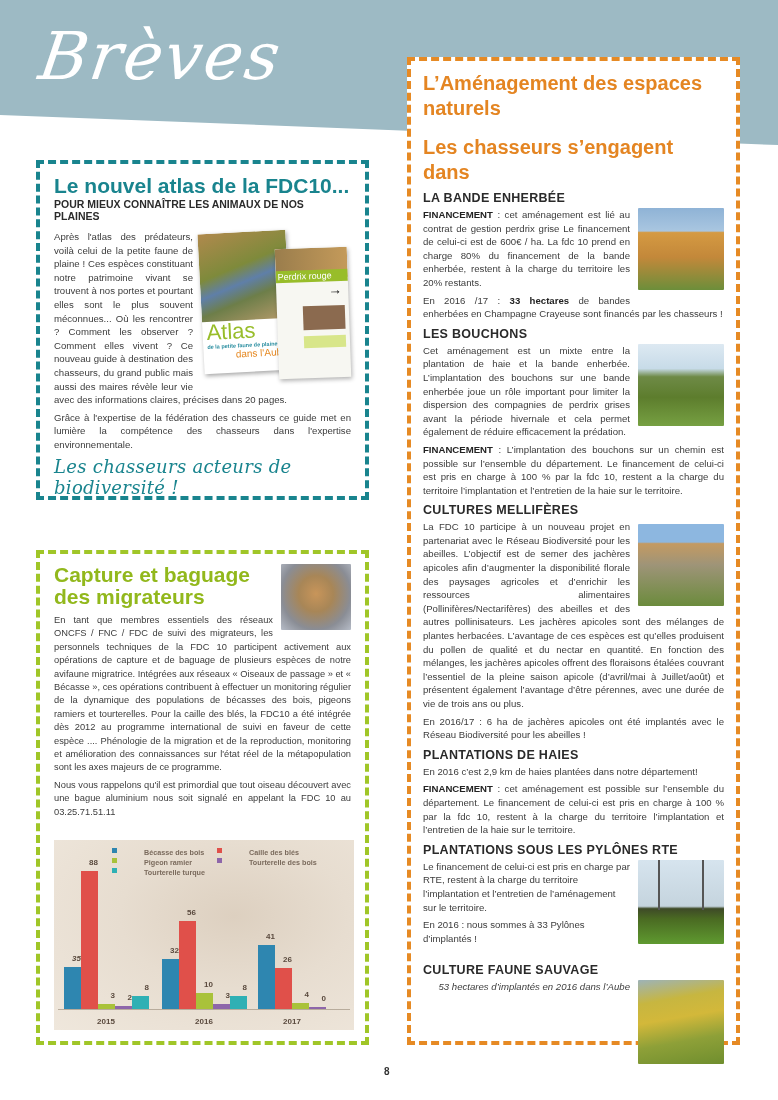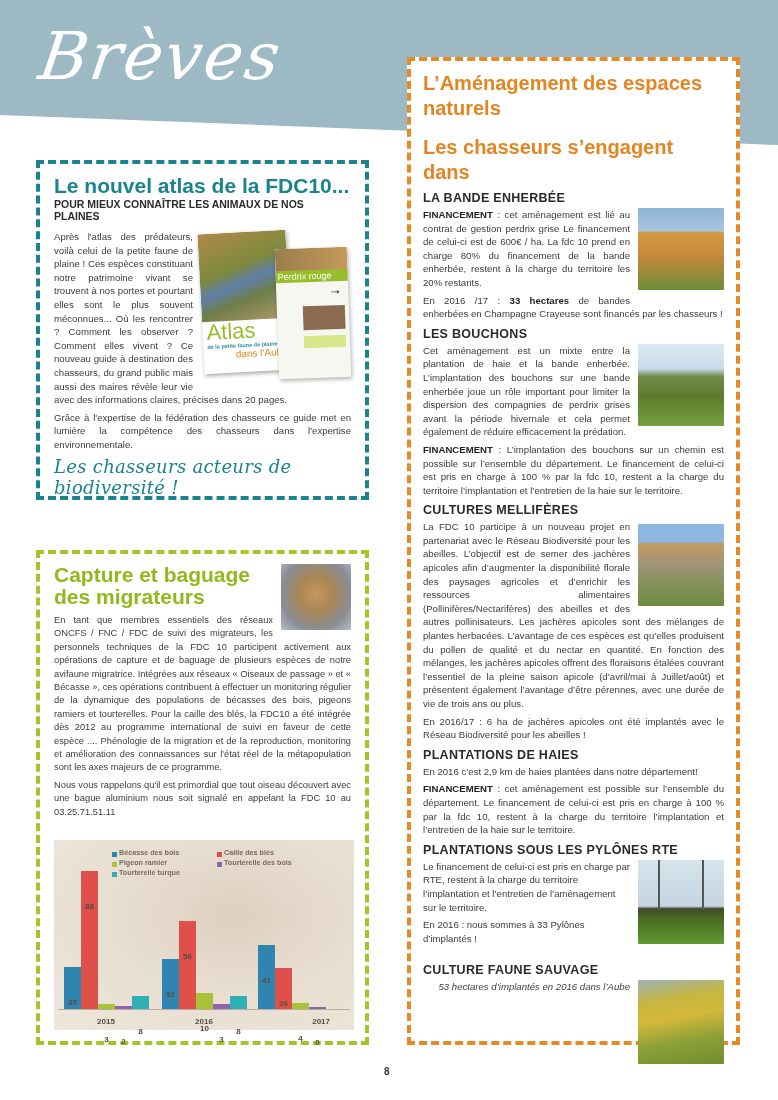--- a/index.html
+++ b/index.html
@@ -47,24 +47,24 @@
   .img-field3 { width: 86px; height: 82px; background: linear-gradient(180deg, #8db7e0 0%, #8db7e0 22%, #c49a62 24%, #9e9478 50%, #6b8b3c 100%); }
   .img-pylon { width: 86px; height: 84px; background: linear-gradient(180deg, #d6e4ee 0%, #c5d4de 55%, #3e4a27 58%, #4a6a22 70%, #5f9a30 100%); position: relative; }
   .img-pylon:before { content: ""; position: absolute; left: 20px; right: 20px; top: 0; height: 50px; border-left: 2px solid #555; border-right: 2px solid #555; }
   .img-fauve { width: 86px; height: 84px; background: linear-gradient(170deg, #9db3b8 0%, #c7b640 25%, #d3b83a 45%, #8ea038 70%, #6f8e2e 100%); }
 
   .chart { position: absolute; left: 14px; top: 286px; width: 300px; height: 190px;
            background: radial-gradient(ellipse at 60% 40%, #ddd0c0 0%, #e7ddd0 45%, #efe7dc 100%); }
   .chart-area { position: absolute; left: 4px; right: 4px; top: 14px; bottom: 20px; border-bottom: 1px solid #b8ac9c; }
   .group { position: absolute; bottom: 0; height: 100%; display: flex; align-items: flex-end; }
   .bar { width: 17px; position: relative; }
-  .bar .v { position: absolute; top: -13px; left: 0; width: 100%; text-align: center; font-size: 8px; color: #5a4a3e; font-weight: bold; margin-top: 44px; }
+  .bar .v { position: absolute; top: -13px; left: 0; width: 100%; text-align: right; font-size: 8px; color: #5a4a3e; font-weight: bold; }
   .year { position: absolute; bottom: 4px; font-size: 8px; color: #5a4a3e; font-weight: bold; width: 60px; text-align: center; }
   .legend { position: absolute; left: 58px; top: 8px; display: grid; grid-template-columns: 105px 110px; row-gap: 1px; }
-  .lg { font-size: 7.2px; color: #7a6a5c; font-weight: bold; display: flex; align-items: flex-end; }
+  .lg { font-size: 7.2px; color: #7a6a5c; font-weight: bold; display: flex; align-items: flex-start; gap: 25px; }
   .lg .sw { width: 5px; height: 5px; margin-right: 2px; }
 
   .pagenum { position: absolute; left: 384px; top: 1066px; font-size: 10px; font-weight: bold; color: #333; }
 </style>
 </head>
 <body>
 
 <div class="band"></div>
 <div class="page-title">Brèves</div>
 
@@ -168,21 +168,21 @@
           </div>
           <div class="bar" style="height: 2px; background: rgb(142, 102, 170);">
             <span class="v">0</span>
           </div>
           <div class="bar" style="height: 0px; background: transparent;"></div>
         </div>
       </div>
     <div id="chart-years">
         <div class="year" style="left: 22px;">2015</div>
         <div class="year" style="left: 120px;">2016</div>
-        <div class="year" style="left: 216px; text-align: right;">2017</div>
+        <div class="year" style="left: 208px;">2017</div>
       </div>
   </div>
 </div>
 
 <div class="box box-orange" style="padding:10px 12px 8px 12px;">
   <div class="h-orange" style="margin-bottom:14px;">L’Aménagement des espaces naturels</div>
   <div class="h-orange">Les chasseurs s’engagent dans</div>
 
   <div>
     <div class="sec-h">LA BANDE ENHERBÉE</div>

